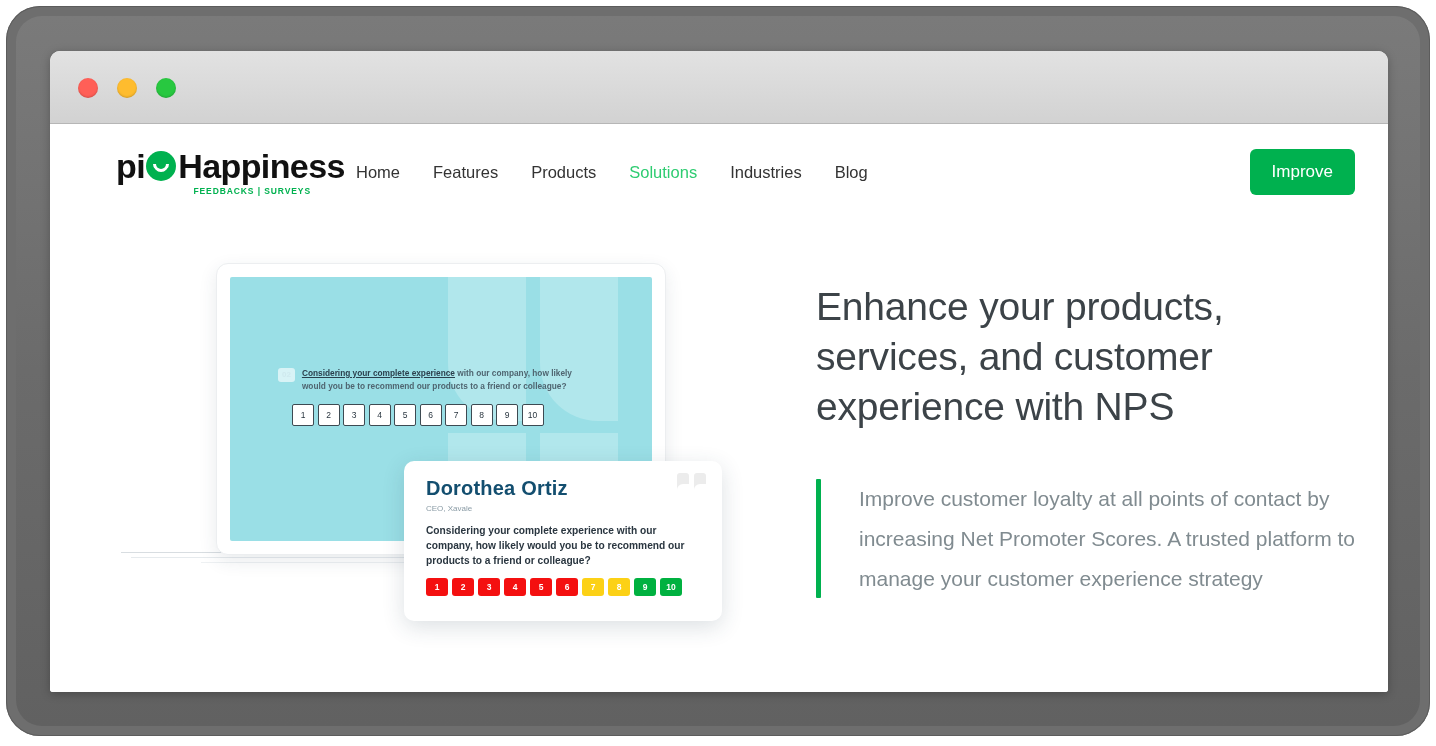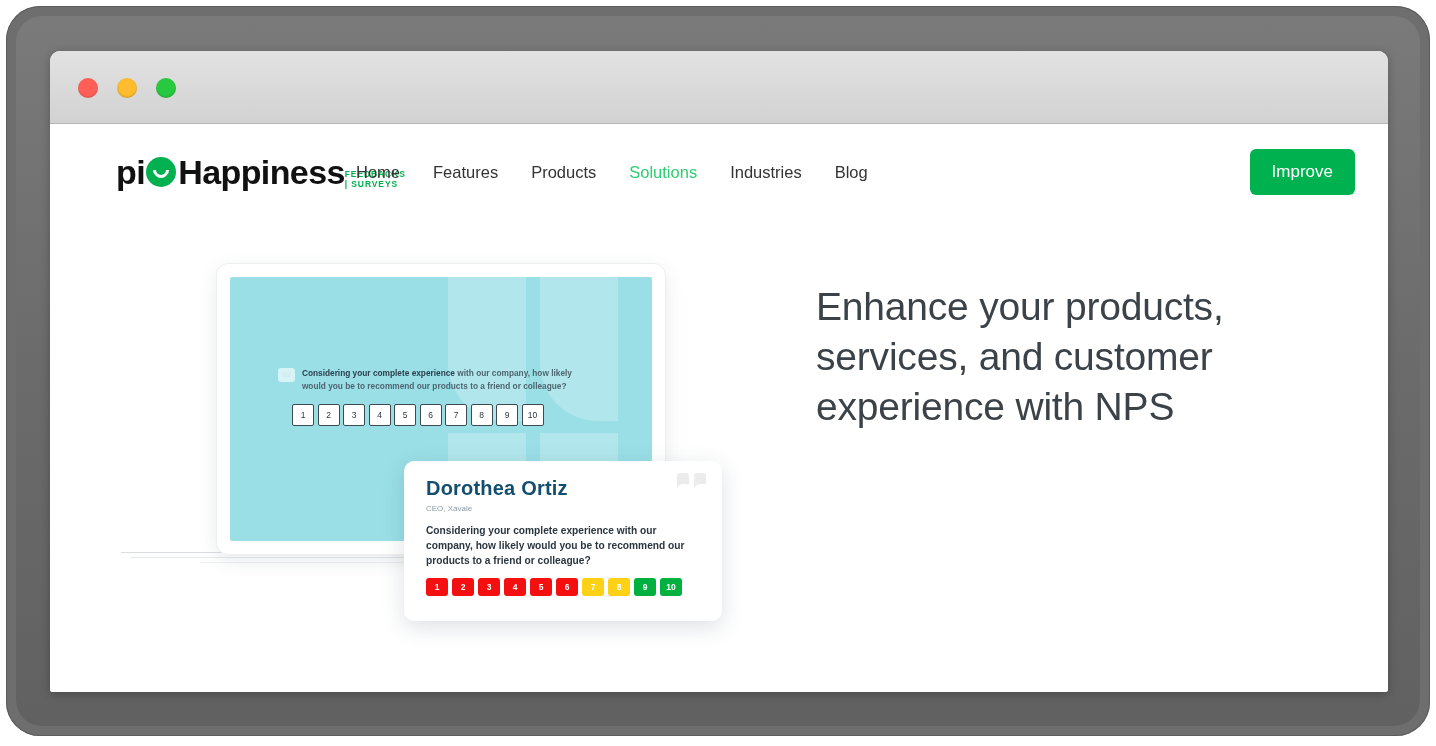--- a/index.html
+++ b/index.html
@@ -52,21 +52,21 @@
 
   .page { position:relative; height: 569px; background:#fff; }
 
   
   .site-header {
     display:flex; align-items:center;
     height: 96px;
     padding: 0 33px 0 66px;
     box-sizing:border-box;
   }
-  .logo { display:flex; width:196px; }
+  .logo { display:flex; flex-direction:column; width:196px; }
   .logo-main { display:flex; align-items:center; }
   .logo-pi {
     font-size: 34px; font-weight: bold; color:#111;
     letter-spacing:-0.5px; line-height:1;
   }
   .logo-circle {
     width: 30px; height: 30px; border-radius:50%;
     background:#00b14f; margin: 0 2px 0 1px;
     position:relative; flex:none;
   }
@@ -147,21 +147,21 @@
     background: rgba(255,255,255,.62);
     color: #cfe9ee;
     font-size: 8px; font-weight:bold;
     padding: 3px 4px; border-radius:3px;
     line-height:1; margin-top:1px;
   }
   .q-text {
     font-size: 8.3px; line-height: 1.55; color:#4f6570;
     font-weight:600;
   }
-  .q-text b { color:#2a3f4c; font-weight:700; }
+  .q-text b { color:#2a3f4c; font-weight:700;text-decoration:underline; }
 
   .scale { display:flex; gap:3.5px; margin-top: 11px; margin-left: 14px; }
   .scale span {
     width: 20px; height: 20px;
     background:#fff; border:1px solid #3d4a52;
     border-radius:2px;
     font-size:8.5px; color:#2a3640;
     display:flex; align-items:center; justify-content:center;
   }
 
@@ -321,18 +321,22 @@
               <span style="background: rgb(252, 209, 22);">7</span>
               <span style="background: rgb(252, 209, 22);">8</span>
               <span style="background: rgb(0, 177, 64);">9</span>
               <span style="background: rgb(0, 177, 64);">10</span>
             </div>
           </div>
         </div>
 
         <div class="hero-copy">
           <h1 class="headline">Enhance your products, services, and customer experience with NPS</h1>
+          <div class="sub-wrap">
+            <div class="accent-bar"></div>
+            <p class="subcopy">Improve customer loyalty at all points of contact by increasing Net Promoter Scores. A trusted platform to manage your customer experience strategy</p>
+          </div>
         </div>
 
       </div>
     </div>
   </div>
 </div>
 
 </body></html>

